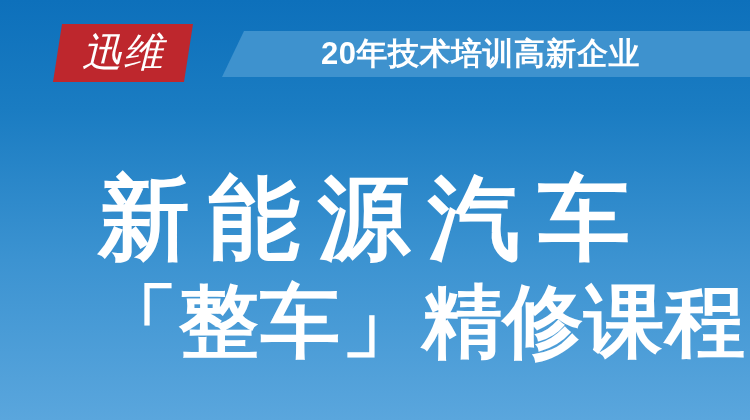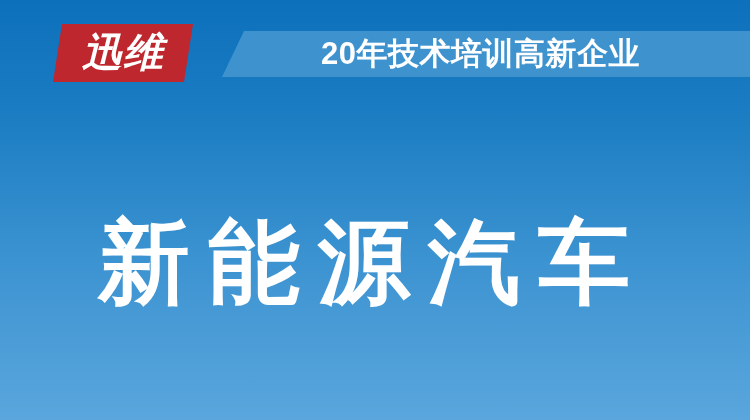--- a/index.html
+++ b/index.html
@@ -69,21 +69,21 @@
   #logo-text {
     position: absolute;
     left: 53px;
     top: 24px;
     width: 140px;
     height: 69px;
     line-height: 57px;
     text-align: center;
     color: #ffffff;
     font-size: 40px;
-    font-weight: 700;
+    font-weight: 400;
     font-style: italic;
     letter-spacing: 1px;
     white-space: nowrap;
   }
 
   
   #title-block {
     position: absolute;
     left: 0;
     top: 0;
@@ -97,21 +97,20 @@
     color: #ffffff;
     font-weight: 700;
     white-space: nowrap;
     line-height: 1;
   }
 
   #title-line-1 {
     top: 172px;
     font-size: 92px;
     letter-spacing: 18px;
-    margin-top: 44px;
   }
 
   #title-line-2 {
     top: 282px;
     font-size: 80px;
     letter-spacing: 1px;
   }
 </style>
 </head>
 <body>
@@ -123,15 +122,16 @@
     <div id="tagline-band"></div>
     <div id="tagline-text">20年技术培训高新企业</div>
 
     <div id="logo-badge"></div>
     <div id="logo-text">迅维</div>
 
   </div>
 
   <div id="title-block">
     <div id="title-line-1" class="title-line">新能源汽车</div>
+    <div id="title-line-2" class="title-line">「整车」精修课程</div>
   </div>
 
 </div>
 
 </body></html>

